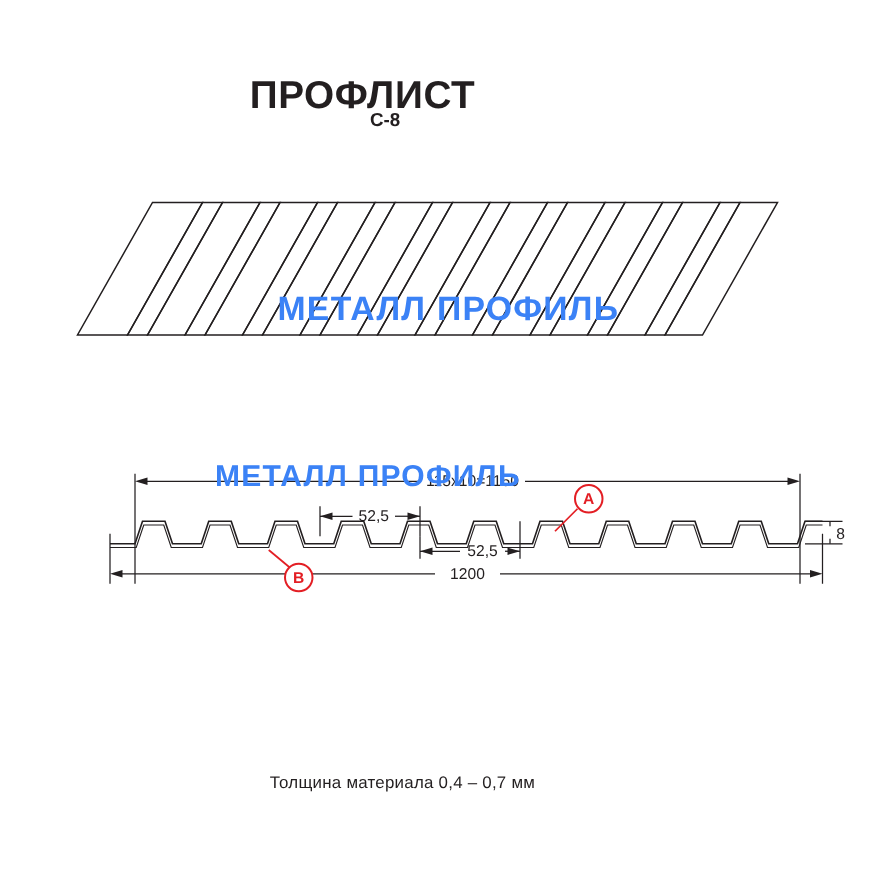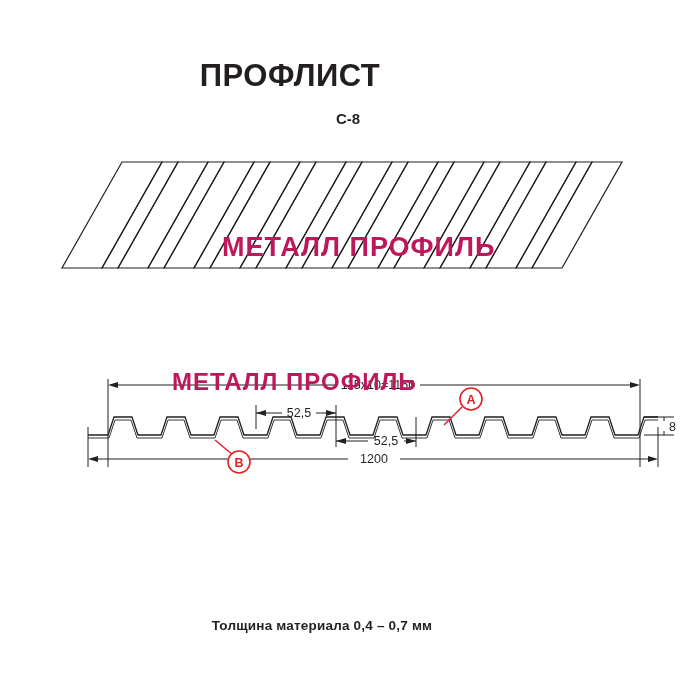--- a/index.html
+++ b/index.html
@@ -25,56 +25,55 @@
     top: 58px;
     left: 0;
     width: 580px;
     text-align: center;
     font-size: 31px;
     font-weight: bold;
     letter-spacing: 0.5px;
   }
   .subtitle {
     position: absolute;
-    top: 110px;
+    top: 88px;
     left: 0;
     width: 616px;
     text-align: center;
     font-size: 15px;
     font-weight: bold;
-    padding-left: 40px;
   }
   .footer {
     position: absolute;
     top: 618px;
     left: 0;
     width: 644px;
     text-align: center;
     font-size: 13.5px;
-    font-weight: bold;
+    font-weight: normal;
     letter-spacing: 0.2px;
   }
   .iso-wrap {
     position: absolute;
     top: 140px;
     left: 60px;
     width: 590px;
     height: 160px;
   }
   .section-wrap {
     position: absolute;
     top: 355px;
     left: 68px;
     width: 610px;
     height: 135px;
   }
   .wm {
     position: absolute;
     pointer-events: none;
-    color: #be185d;
+    color: #3b82f6;
     font-weight: bold;
     font-size: 27px;
     letter-spacing: 1px;
     white-space: nowrap;
   }
   .wm1 { top: 232px; left: 222px; }
   .wm2 { top: 368px; left: 172px; font-size: 24px; }
   svg { display: block; overflow: visible; }
   text { font-family: "Liberation Sans", sans-serif; }
 </style>

